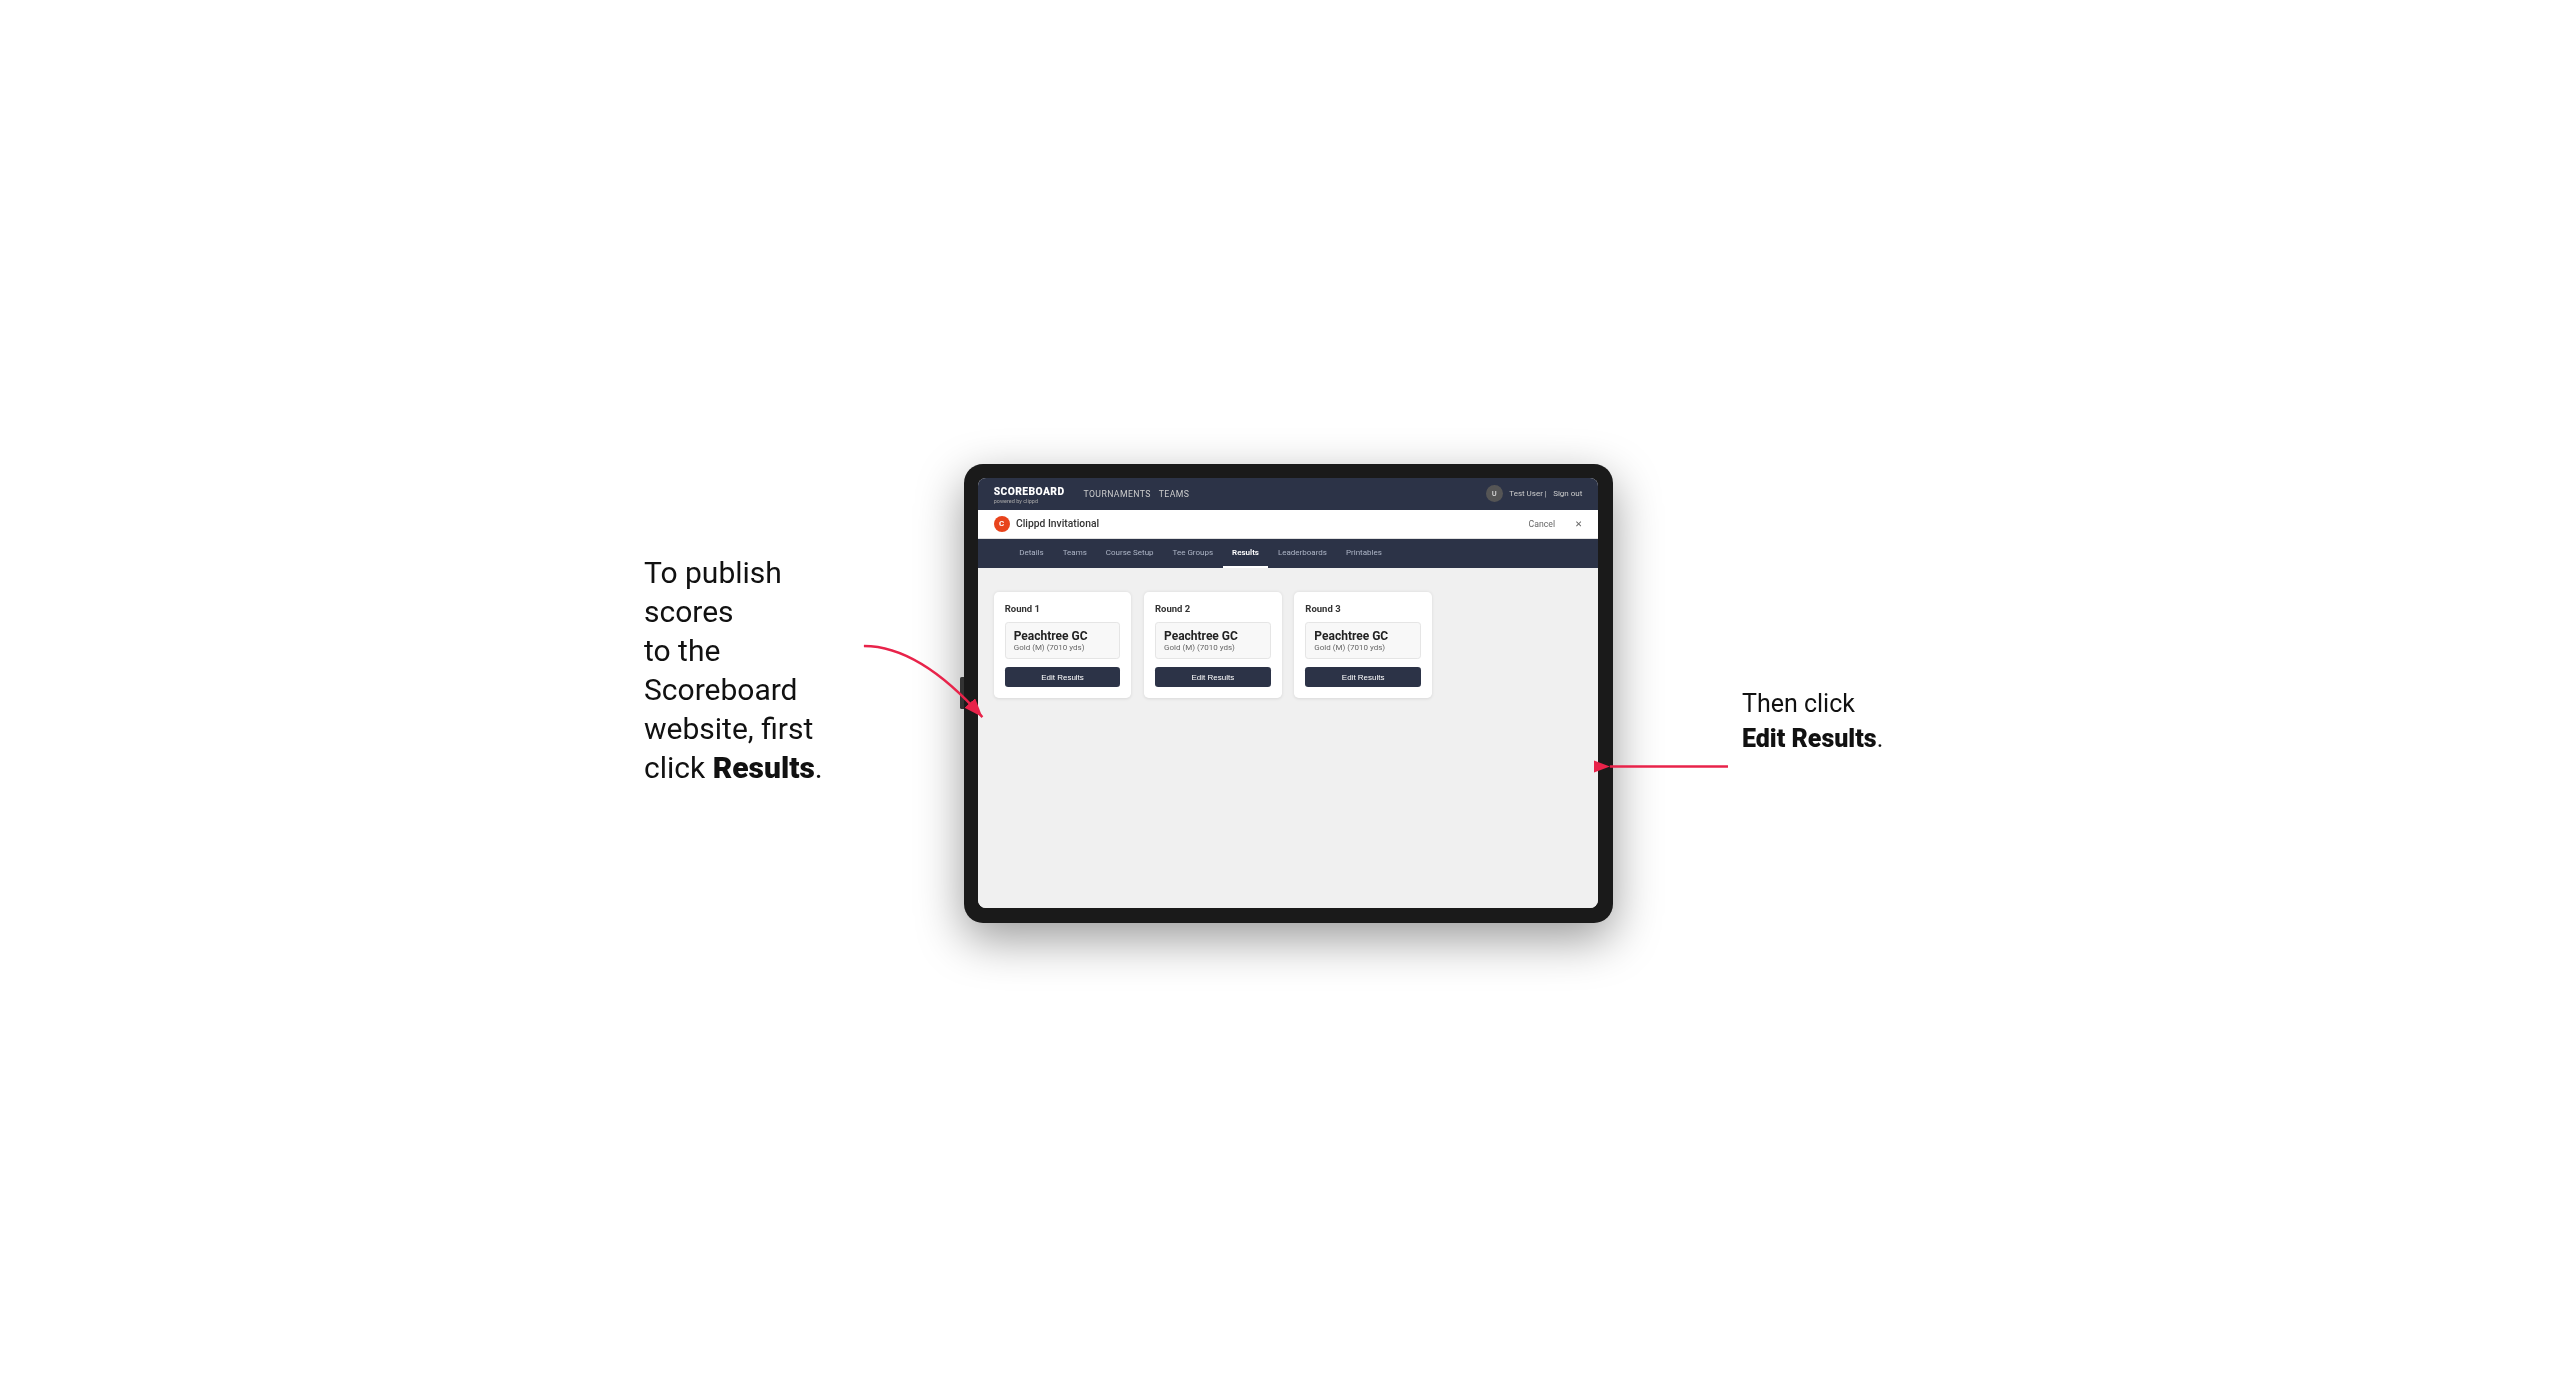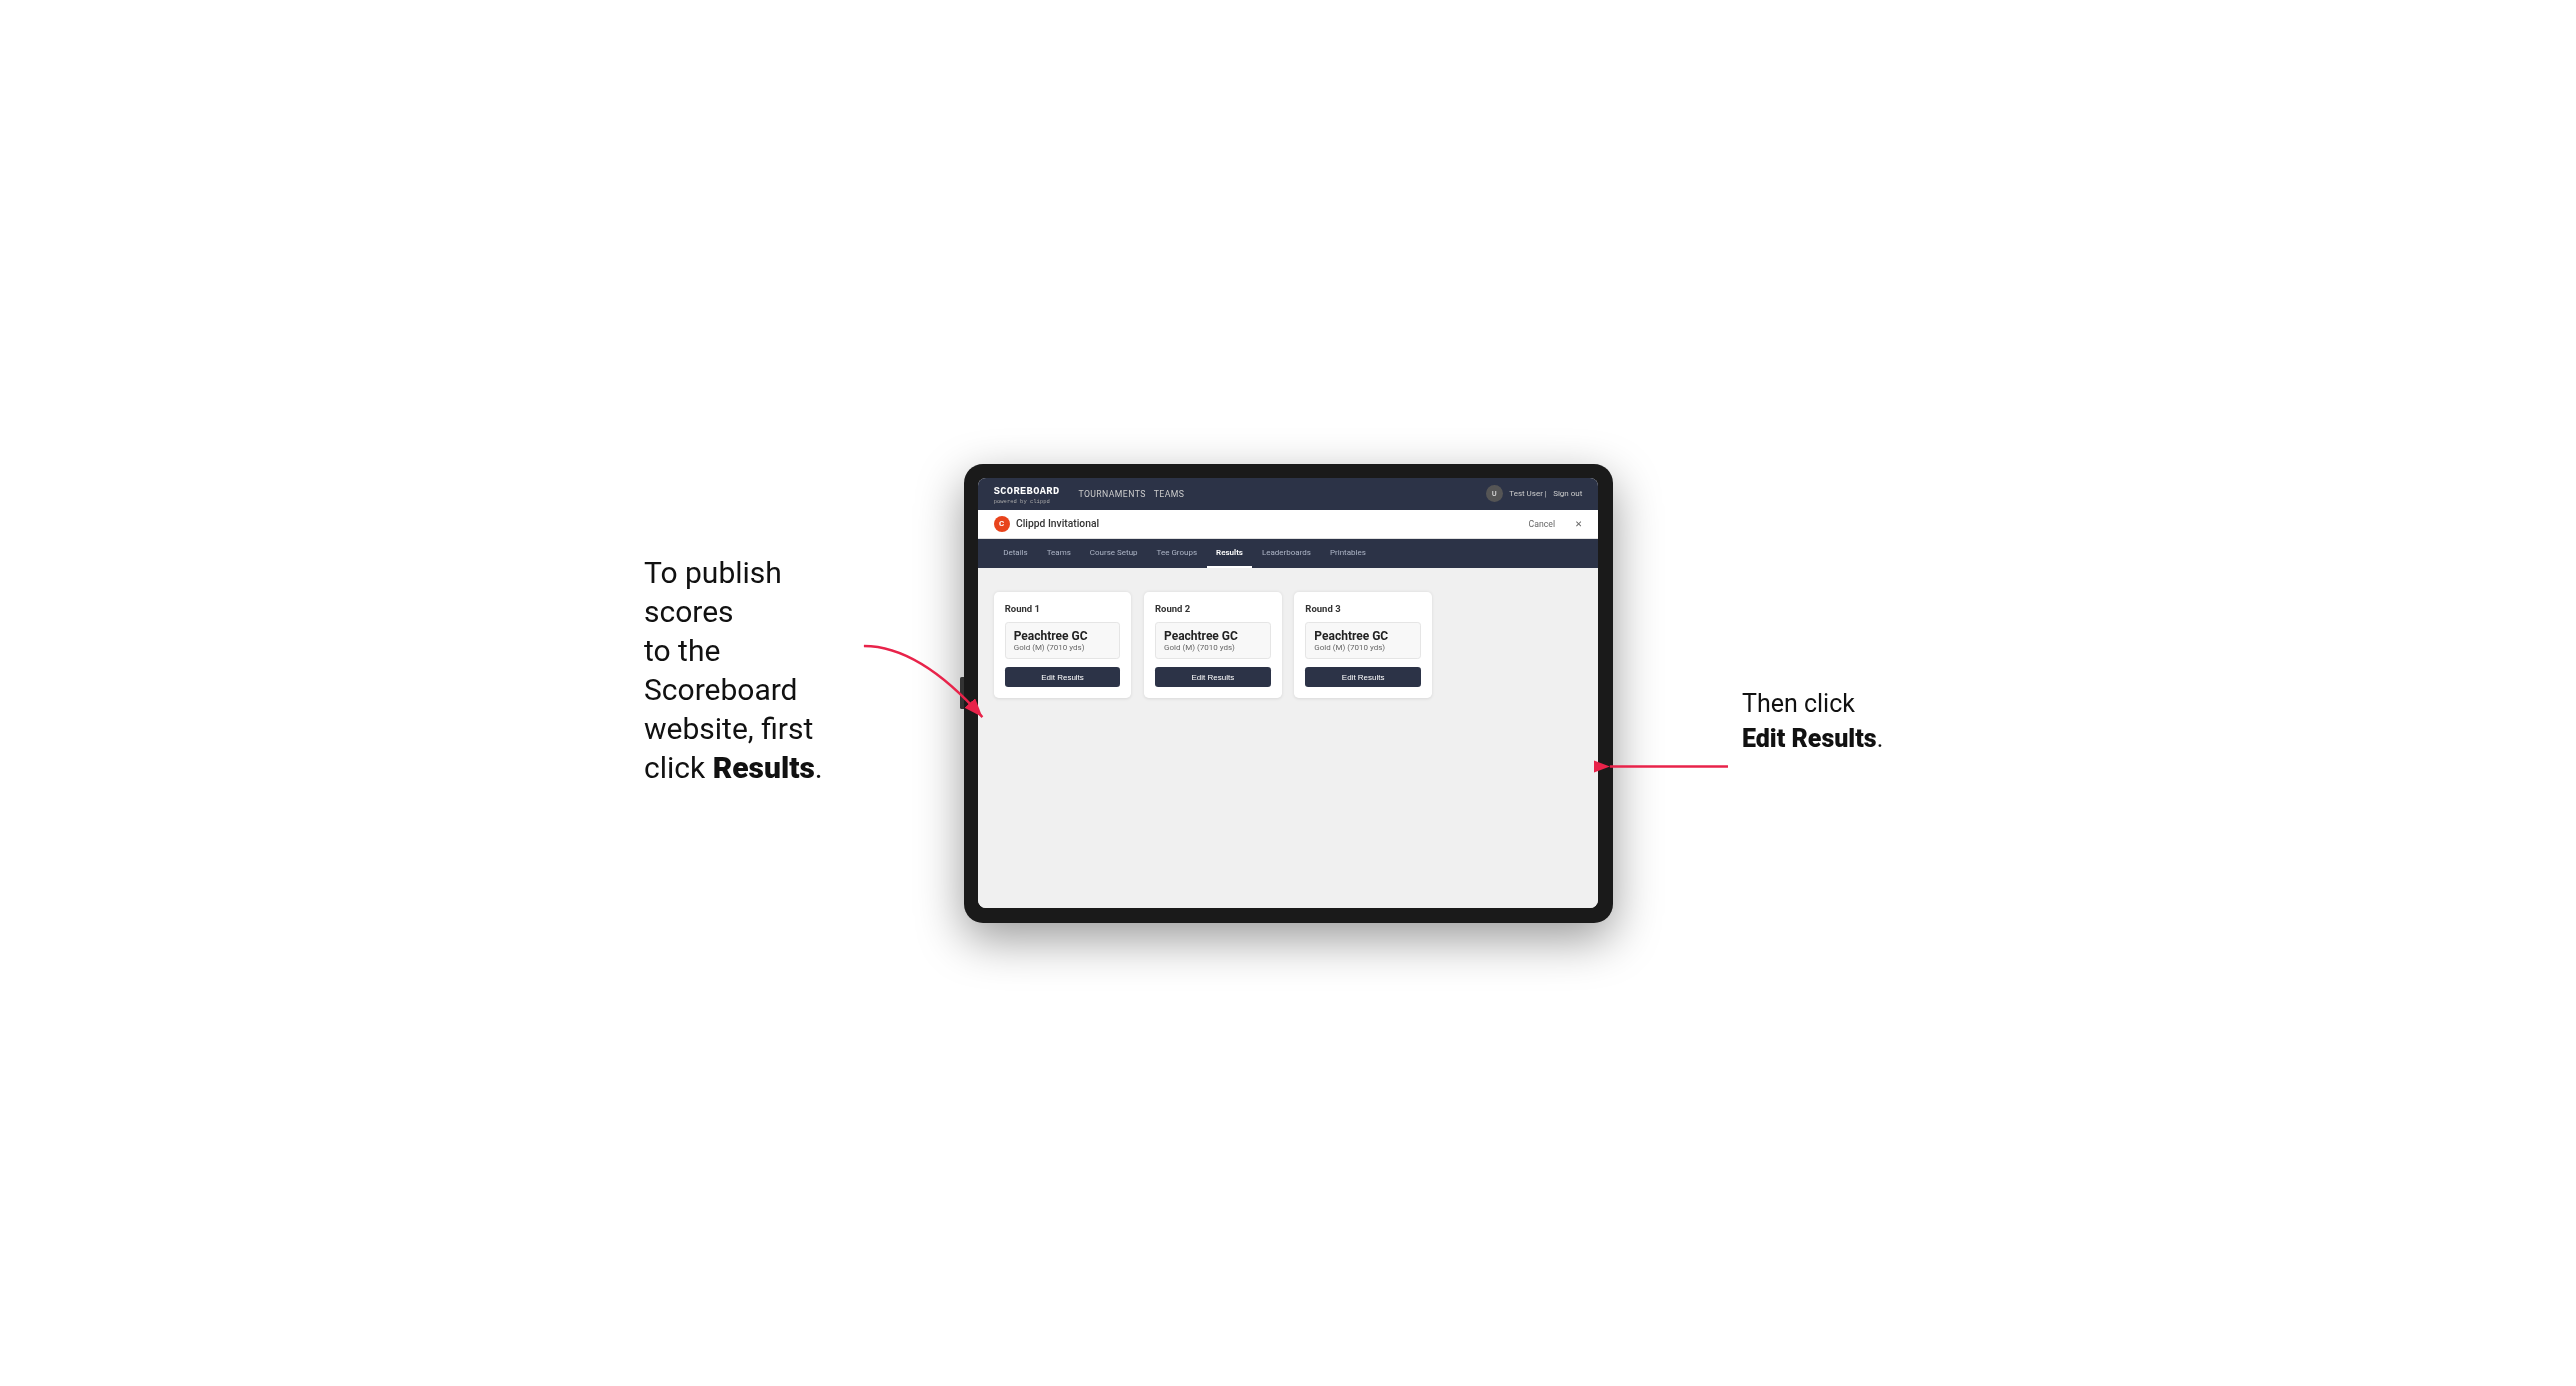--- a/index.html
+++ b/index.html
@@ -85,21 +85,20 @@
       align-items: center;
       padding: 0 16px;
       height: 32px;
       flex-shrink: 0;
     }
 
     .logo-area {
       display: flex;
       align-items: center;
       margin-right: 19px;
-      font-family: Liberation Mono, monospace;
     }
 
     .logo-text {
       font-weight: 900;
       font-size: 10.3px;
       color: #ffffff;
       letter-spacing: 0.4px;
       text-transform: uppercase;
     }
 
@@ -197,21 +196,21 @@
       display: flex;
       align-items: center;
       gap: 20px;
     }
 
     
     .tab-bar {
       background: #2c3347;
       display: flex;
       align-items: center;
-      padding: 0 16px;
+      padding: 0 32px;
       height: 28.5px;
       flex-shrink: 0;
     }
 
     .tab-item {
       color: #adb5c6;
       font-size: 8px;
       padding: 0 9.5px;
       height: 28.5px;
       display: flex;

